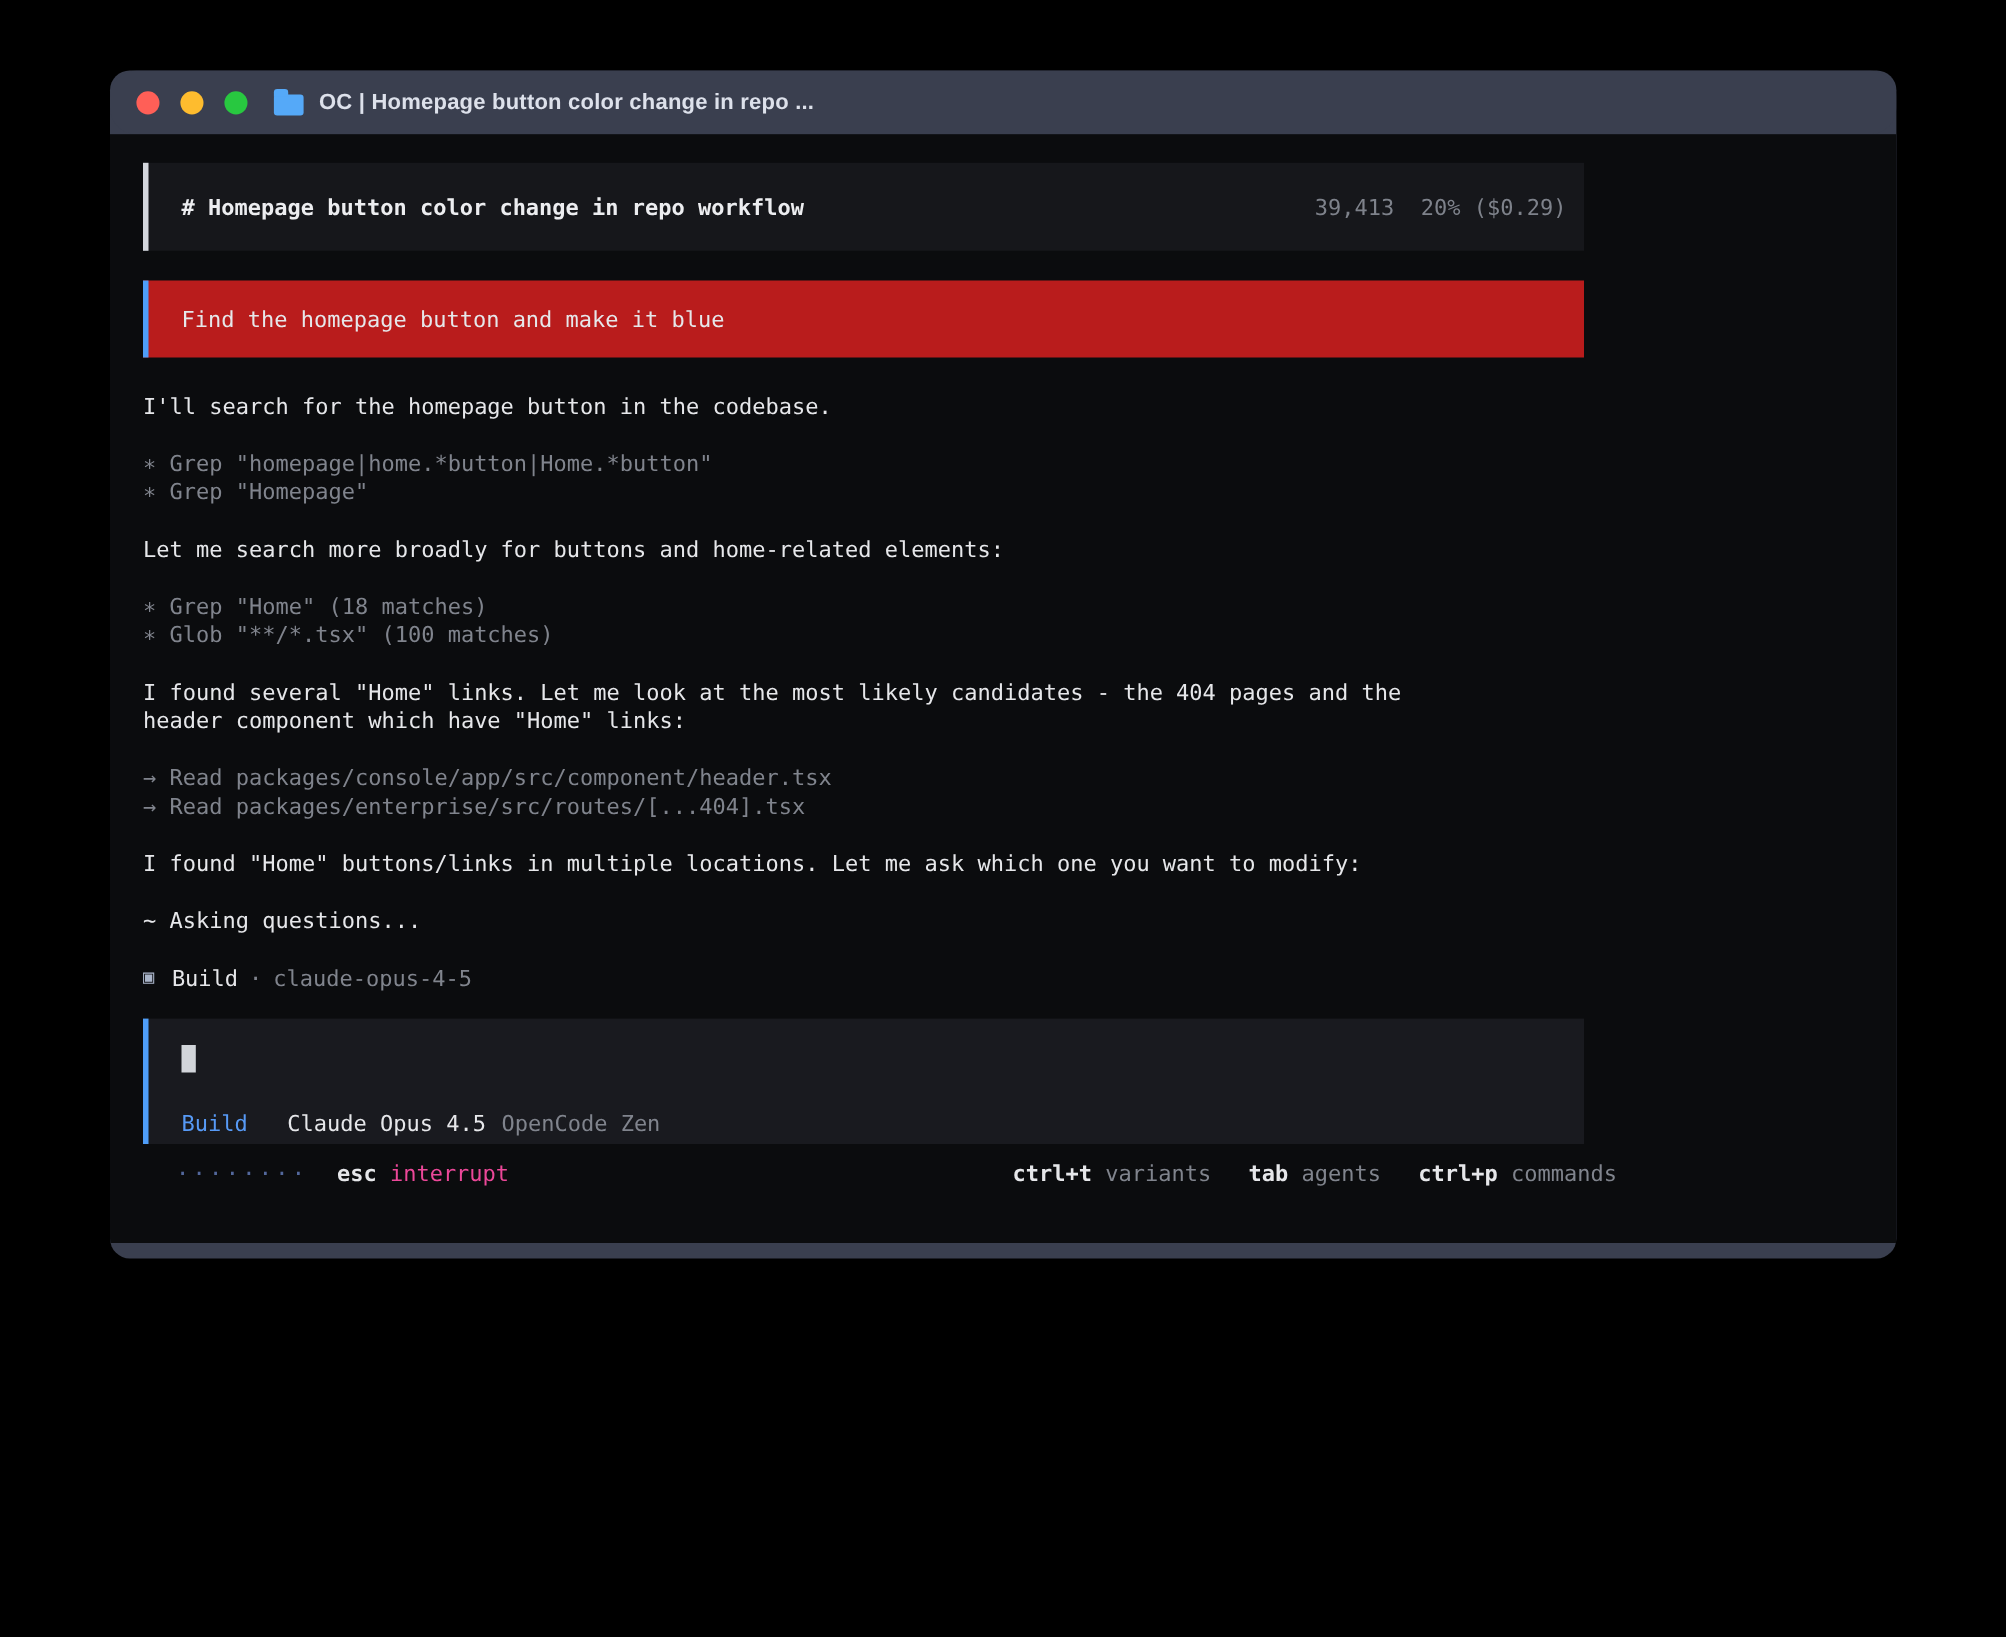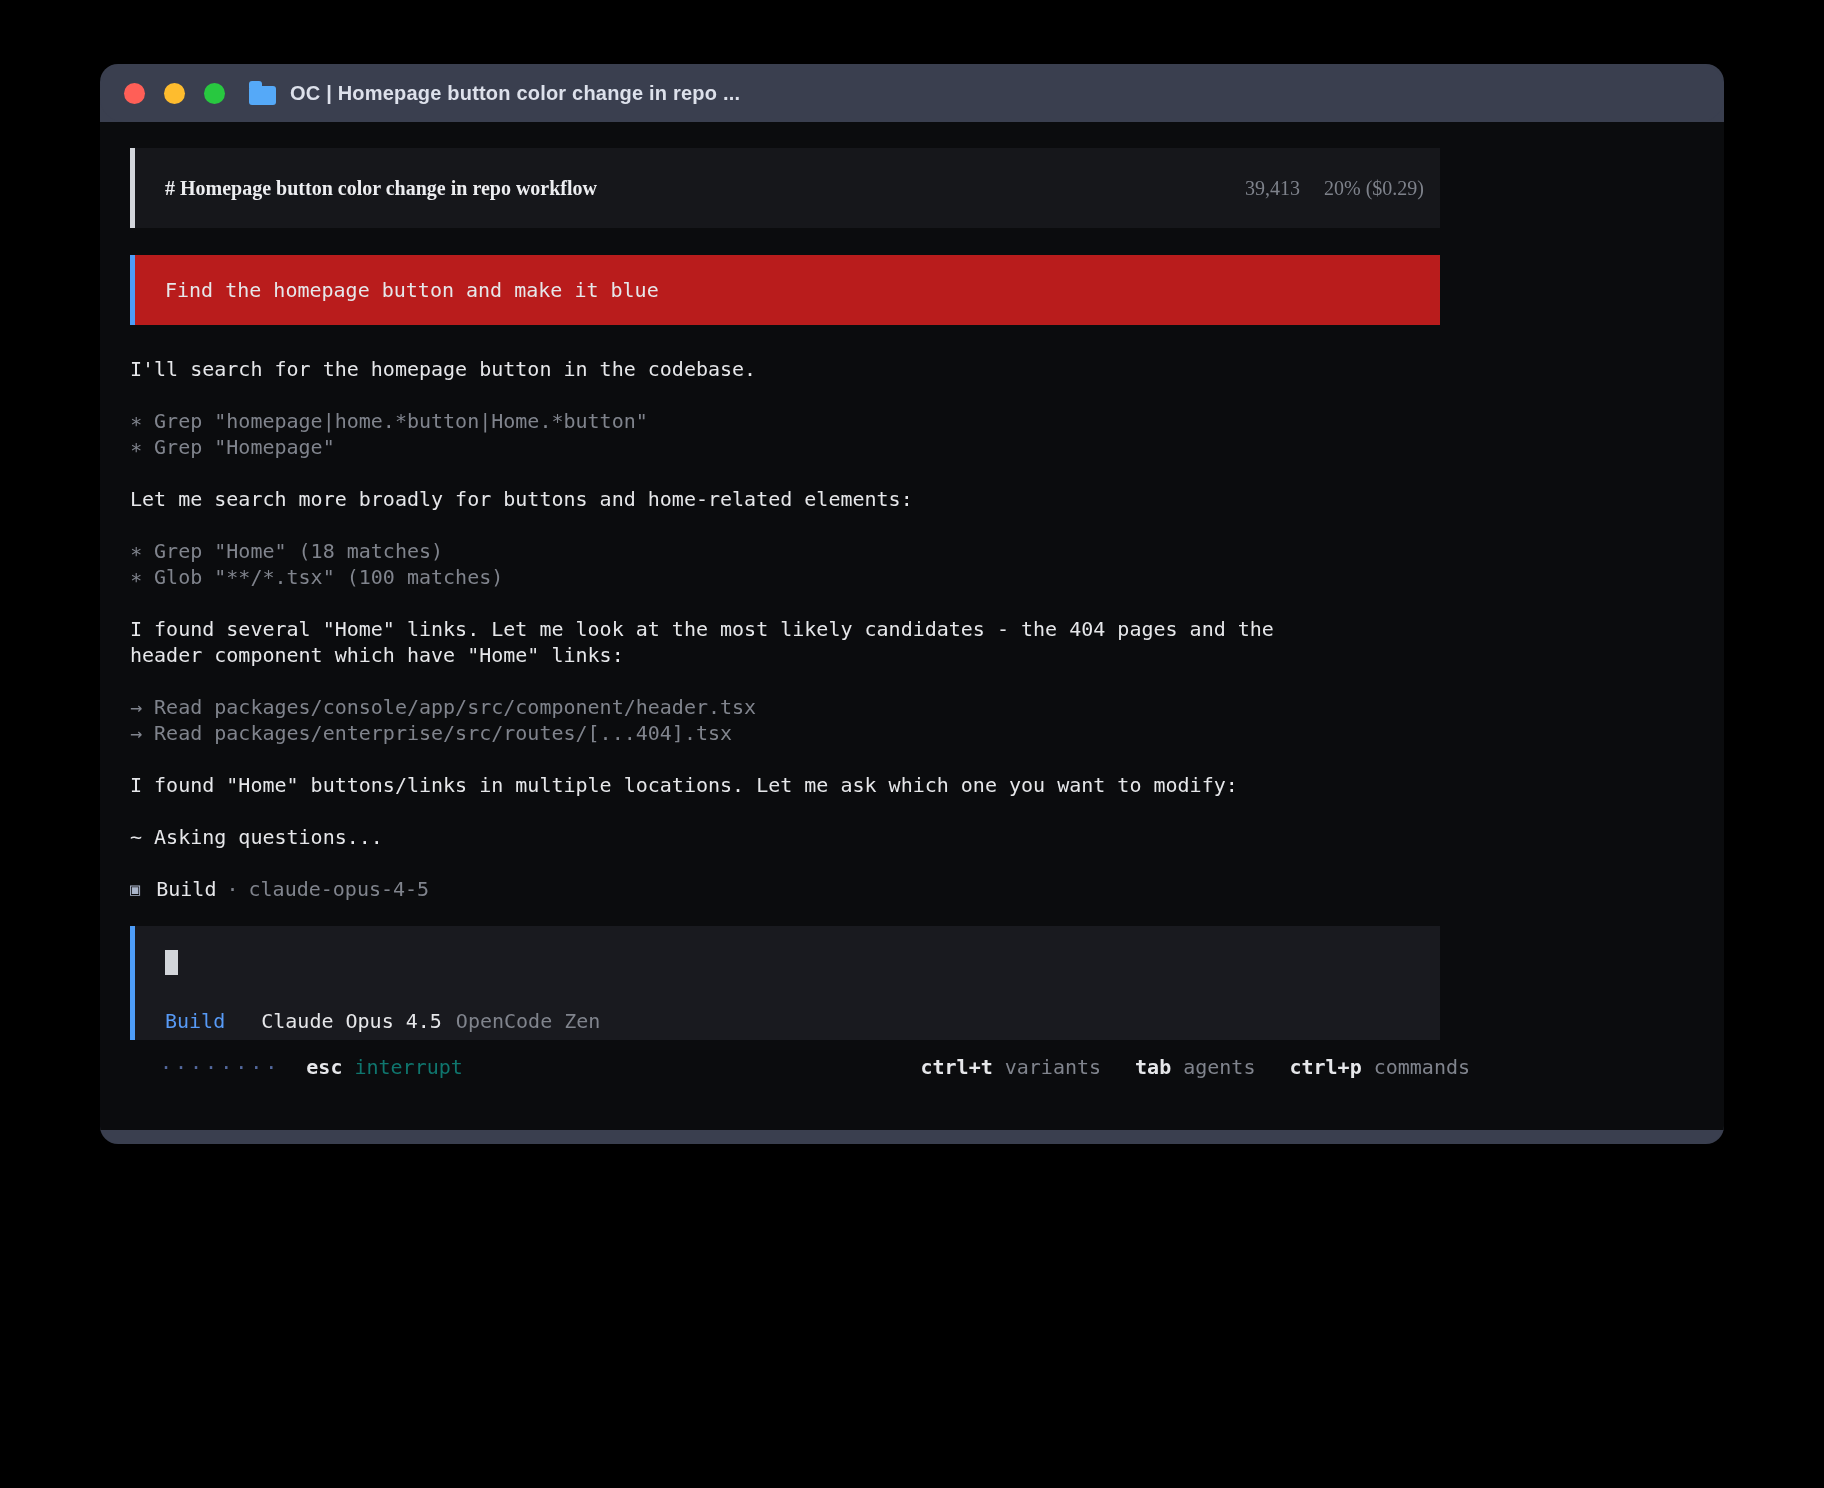--- a/index.html
+++ b/index.html
@@ -30,21 +30,21 @@
   .terminal { position:absolute; top:58px; left:0; width:1624px; height:1008px;
               background:#0b0c0e; color:#e6e7ea; font-size:20px; }
   .content { margin-left:30px; width:1310px; padding-top:26px; }
 
   .line { line-height:26px; white-space:pre; }
   .white { color:#e6e7ea; }
   .gray  { color:#80848d; }
 
   
   .session-header { height:80px; background:#16171b; border-left:5px solid #d3d6dc;
-                    display:flex; align-items:center; padding:0 16px 0 30px;font-family:Liberation Serif, serif; }
+                    display:flex; align-items:center; padding:0 16px 0 30px; }
   .session-title { font-weight:bold; color:#ecedf0; }
   .session-stats { margin-left:auto; display:flex; gap:24px; color:#7e828b; }
 
   
   .user-block { margin-top:27px; height:70px; background:#b91c1c;
                 border-left:5px solid #4e9df8; display:flex; align-items:center;
                 padding-left:30px; }
 
   .transcript { margin-top:31px; }
   .para { margin-bottom:26px; }
@@ -61,21 +61,21 @@
   .model-line .mode { color:#579af6; margin-right:36px; }
   .model-line .model { color:#e6e7ea; margin-right:14px; }
   .model-line .provider { color:#80848d; }
 
   
   .statusbar { margin-top:14px; margin-left:30px; width:1310px; height:26px;
                display:flex; align-items:center; }
   .spinner { color:#53689c; letter-spacing:3px; font-size:20px; }
   .esc-group { display:flex; margin-left:26px; }
   .esc-group .key { font-weight:bold; color:#e6e7ea; margin-right:12px; }
-  .esc-group .label { color:#0f766e; }
+  .esc-group .label { color:#ec4899; }
   .hints { margin-left:auto; display:flex; gap:34px; }
   .hint { display:flex; }
   .hint .key { font-weight:bold; color:#e6e7ea; margin-right:12px; }
   .hint .label { color:#80848d; }
 </style>
 </head>
 <body>
 
 <div class="window">
 

